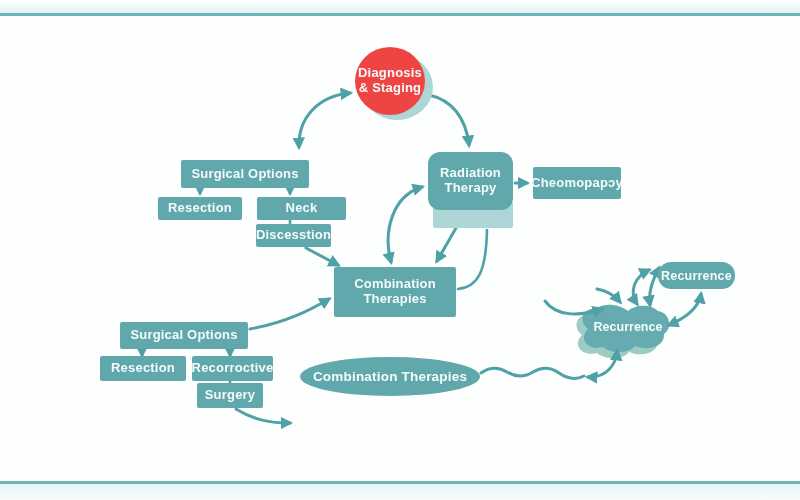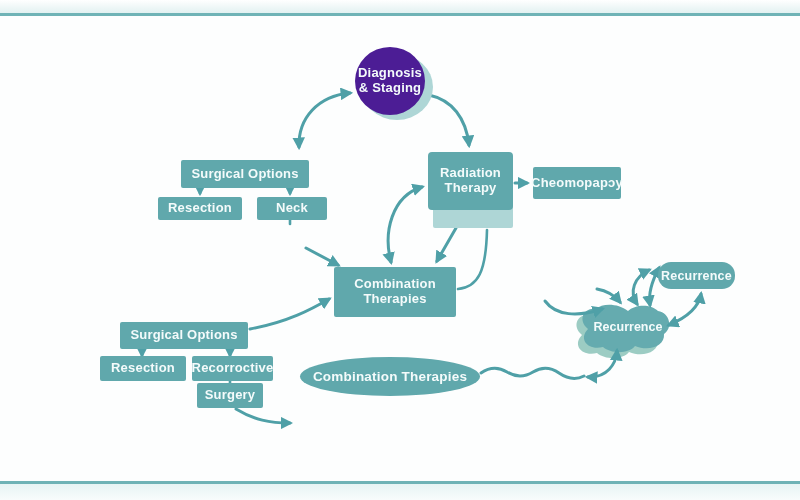--- a/index.html
+++ b/index.html
@@ -10,21 +10,21 @@
   body{font-family:"Liberation Sans",sans-serif;}
   .stage{position:relative;width:800px;height:500px;background:var(--canvas,#fdfefe);overflow:hidden;}
   .frame-top{position:absolute;top:0;left:0;right:0;height:13px;
     background:linear-gradient(#ffffff,#e2f1f1);border-bottom:3px solid var(--frame,#6fb3b6);}
   .frame-bottom{position:absolute;bottom:0;left:0;right:0;height:16px;
     background:linear-gradient(#e7f4f4,#f8fcfc);border-top:3px solid var(--frame,#6fb3b6);}
   .node{position:absolute;display:flex;align-items:center;justify-content:center;
     text-align:center;color:var(--text_on_teal,#f4fbfb);background:var(--teal,#60a8ac);
     font-weight:bold;font-size:13px;line-height:1.12;letter-spacing:.2px;border-radius:2px;}
   .shadow{position:absolute;background:var(--teal_light,#aed6d6);border-radius:2px;}
-  .circle{border-radius:50%;background:#4c1d95;}
+  .circle{border-radius:50%;background:#ef4444;}
   .circle-under{position:absolute;border-radius:50%;background:var(--teal_light,#aed6d6);}
   .oval{border-radius:50%;font-size:13.5px;}
   .pill{border-radius:13px;font-size:12.5px;}
   .blob-label{position:absolute;display:flex;align-items:center;justify-content:center;
     color:var(--text_on_teal,#f4fbfb);font-weight:bold;font-size:12.5px;background:transparent;}
   svg.overlay{position:absolute;left:0;top:0;pointer-events:none;}
   svg.overlay path.edge{fill:none;stroke:var(--arrow,#4fa0a7);stroke-width:3;stroke-linecap:round;}
   svg.overlay path.thin{stroke-width:2.6;}
   #ah path{fill:var(--arrow,#4fa0a7);}
   .blob-shape{fill:#65abaf;}
@@ -72,24 +72,25 @@
     <path class="edge" d="M 649 270 C 634 277, 629 292, 637 304" marker-start="url(#ah)" marker-end="url(#ah)"></path>
     <path class="edge" d="M 659 268 C 652 281, 648 293, 650 305" marker-start="url(#ah)" marker-end="url(#ah)"></path>
     <path class="edge" d="M 669 325 C 688 317, 699 306, 701 294" marker-start="url(#ah)" marker-end="url(#ah)"></path>
   </svg>
 
   <div class="circle-under" style="left:361px;top:54px;width:72px;height:66px"></div>
   <div class="node circle" style="left:355px;top:47px;width:70px;height:68px">Diagnosis &amp; Staging</div>
 
   <div class="node" style="left:181px;top:160px;width:128px;height:28px">Surgical Options</div>
   <div class="node" style="left:158px;top:197px;width:84px;height:23px">Resection</div>
-  <div class="node" style="left:257px;top:197px;width:70px;height:23px">Neck</div>
+  <div class="node" style="left:257px;top:197px;width:89px;height:23px">Neck</div>
+  <div class="node" style="left:256px;top:224px;width:75px;height:23px">Discesstion</div>
 
   <div class="shadow" style="left:433px;top:202px;width:80px;height:26px"></div>
-  <div class="node" style="left:428px;top:152px;width:85px;height:58px;border-radius:4px">Radiation Therapy</div>
+  <div class="node" style="left:428px;top:152px;width:85px;height:58px;border-radius:12px">Radiation Therapy</div>
   <div class="node" style="left:533px;top:167px;width:88px;height:32px">Cheomopapɔy</div>
 
   <div class="node" style="left:334px;top:267px;width:122px;height:50px">Combination Therapies</div>
 
   <div class="node pill" style="left:658px;top:262px;width:77px;height:27px">Recurrence</div>
   <div class="blob-label" style="left:588px;top:314px;width:80px;height:26px">Recurrence</div>
 
   <div class="node" style="left:120px;top:322px;width:128px;height:27px">Surgical Options</div>
   <div class="node" style="left:100px;top:356px;width:86px;height:25px">Resection</div>
   <div class="node" style="left:197px;top:383px;width:66px;height:25px">Surgery</div>

